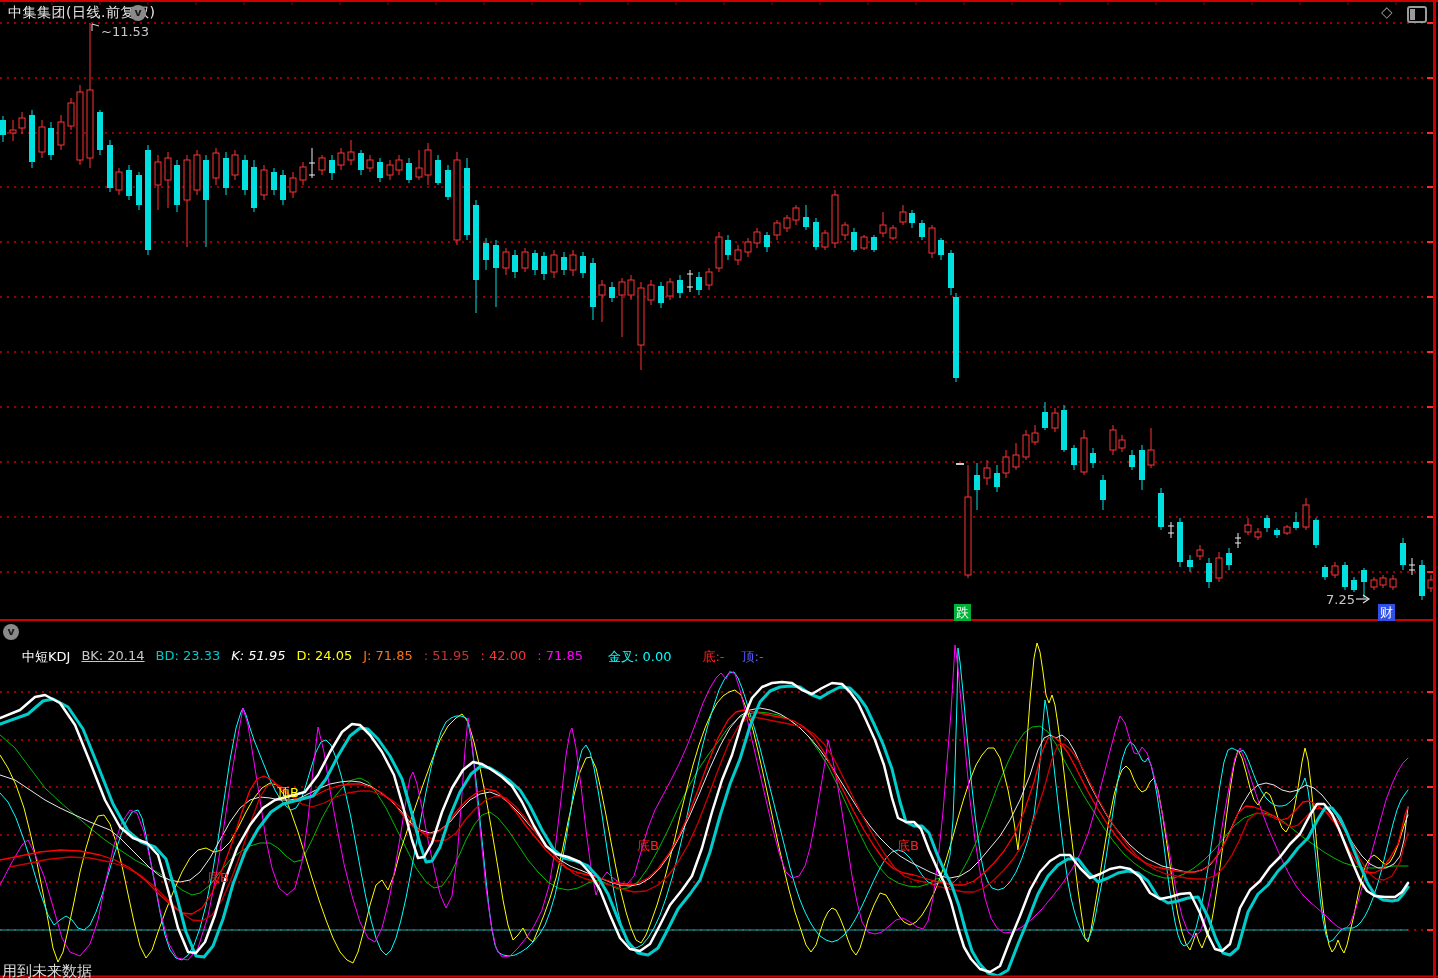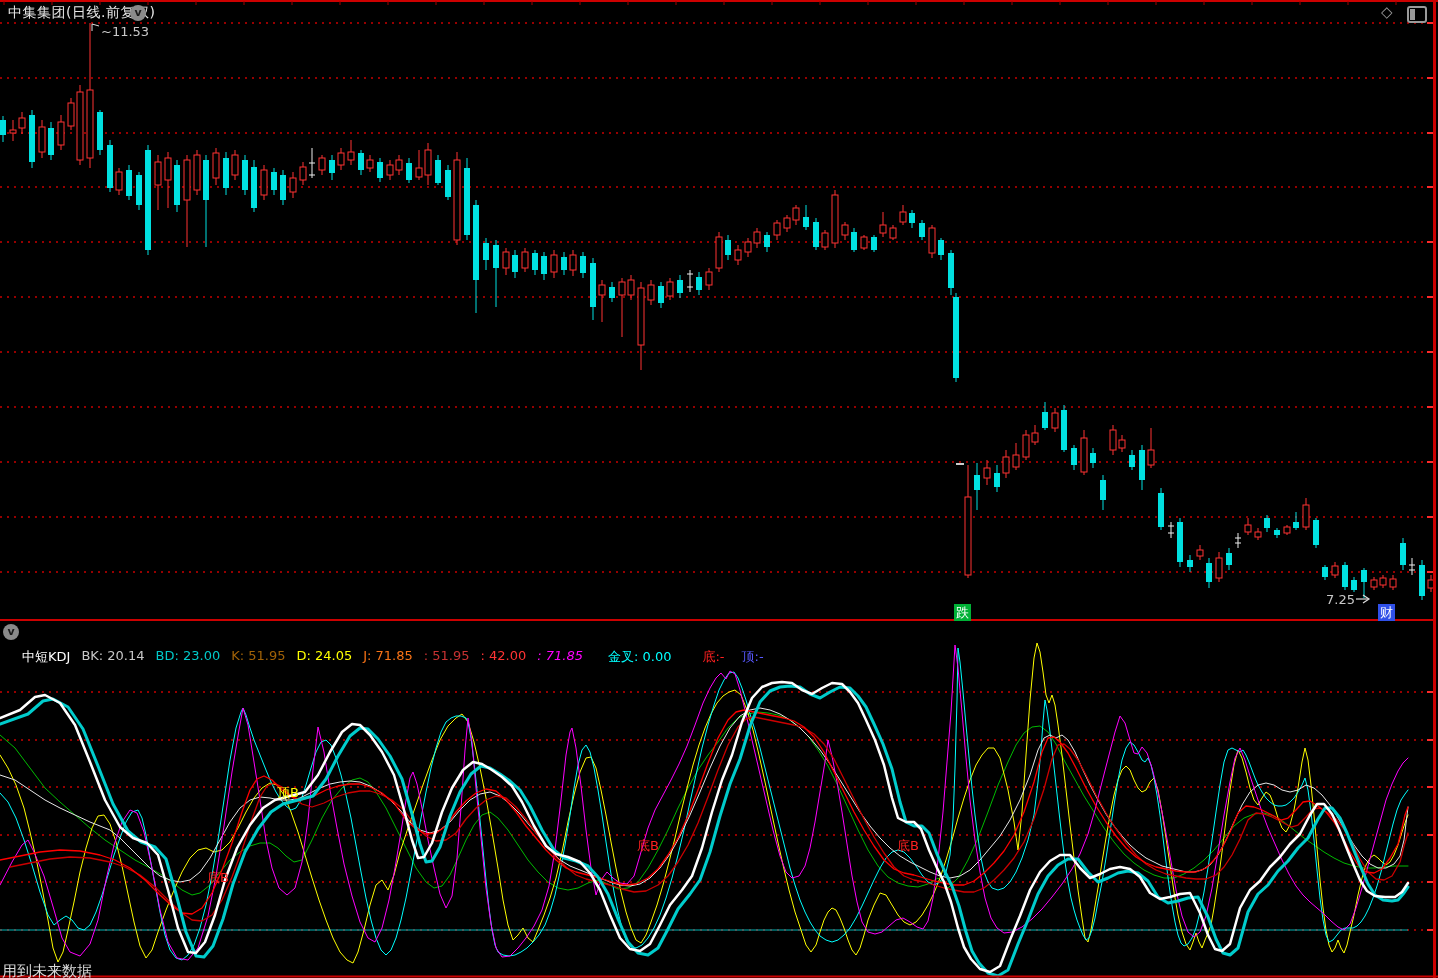--- a/index.html
+++ b/index.html
@@ -428,28 +428,28 @@
     <span class="diamond-icon">◇</span>
     <span class="layout-icon">
         <span class="bar"></span>
       </span>
   </div>
 
   <div class="kdj-header">
     <span class="circle-icon" id="kdj-chevron">v</span>
     <span id="kdj-fields">
         <span style="color: rgb(255, 255, 255);">中短KDJ</span>
-        <span style="color: rgb(200, 200, 200);">BK: 20.14</span>
-        <span style="color: rgb(0, 200, 200);">BD: 23.00</span>
-        <span style="color: #a16207;">K: 51.95</span>
+        <span style="color: rgb(200, 200, 200); text-decoration: underline;">BK: 20.14</span>
+        <span style="color: rgb(0, 200, 200);">BD: 23.33</span>
+        <span style="color: #ffffff; font-style: italic;">K: 51.95</span>
         <span style="color: rgb(255, 255, 0);">D: 24.05</span>
         <span style="color: #f97316;">J: 71.85</span>
         <span style="color: rgb(200, 50, 50);">: 51.95</span>
         <span style="color: rgb(255, 52, 52);">: 42.00</span>
-        <span style="color: rgb(255, 0, 255); font-style: italic;">: 71.85</span>
+        <span style="color: rgb(255, 0, 255);">: 71.85</span>
         <span style="color: rgb(0, 255, 255); margin-left: 14px; text-align: right;">金叉: 0.00</span>
         <span style="color: rgb(255, 32, 32); margin-left: 20px;">底:-</span>
         <span style="color: rgb(88, 88, 255); margin-left: 6px;">顶:-</span>
       </span>
   </div>
 
   <div class="badge" id="badge-fall">跌</div>
   <div class="badge" id="badge-wealth">财</div>
 
   <div class="footer-note">用到未来数据</div>

